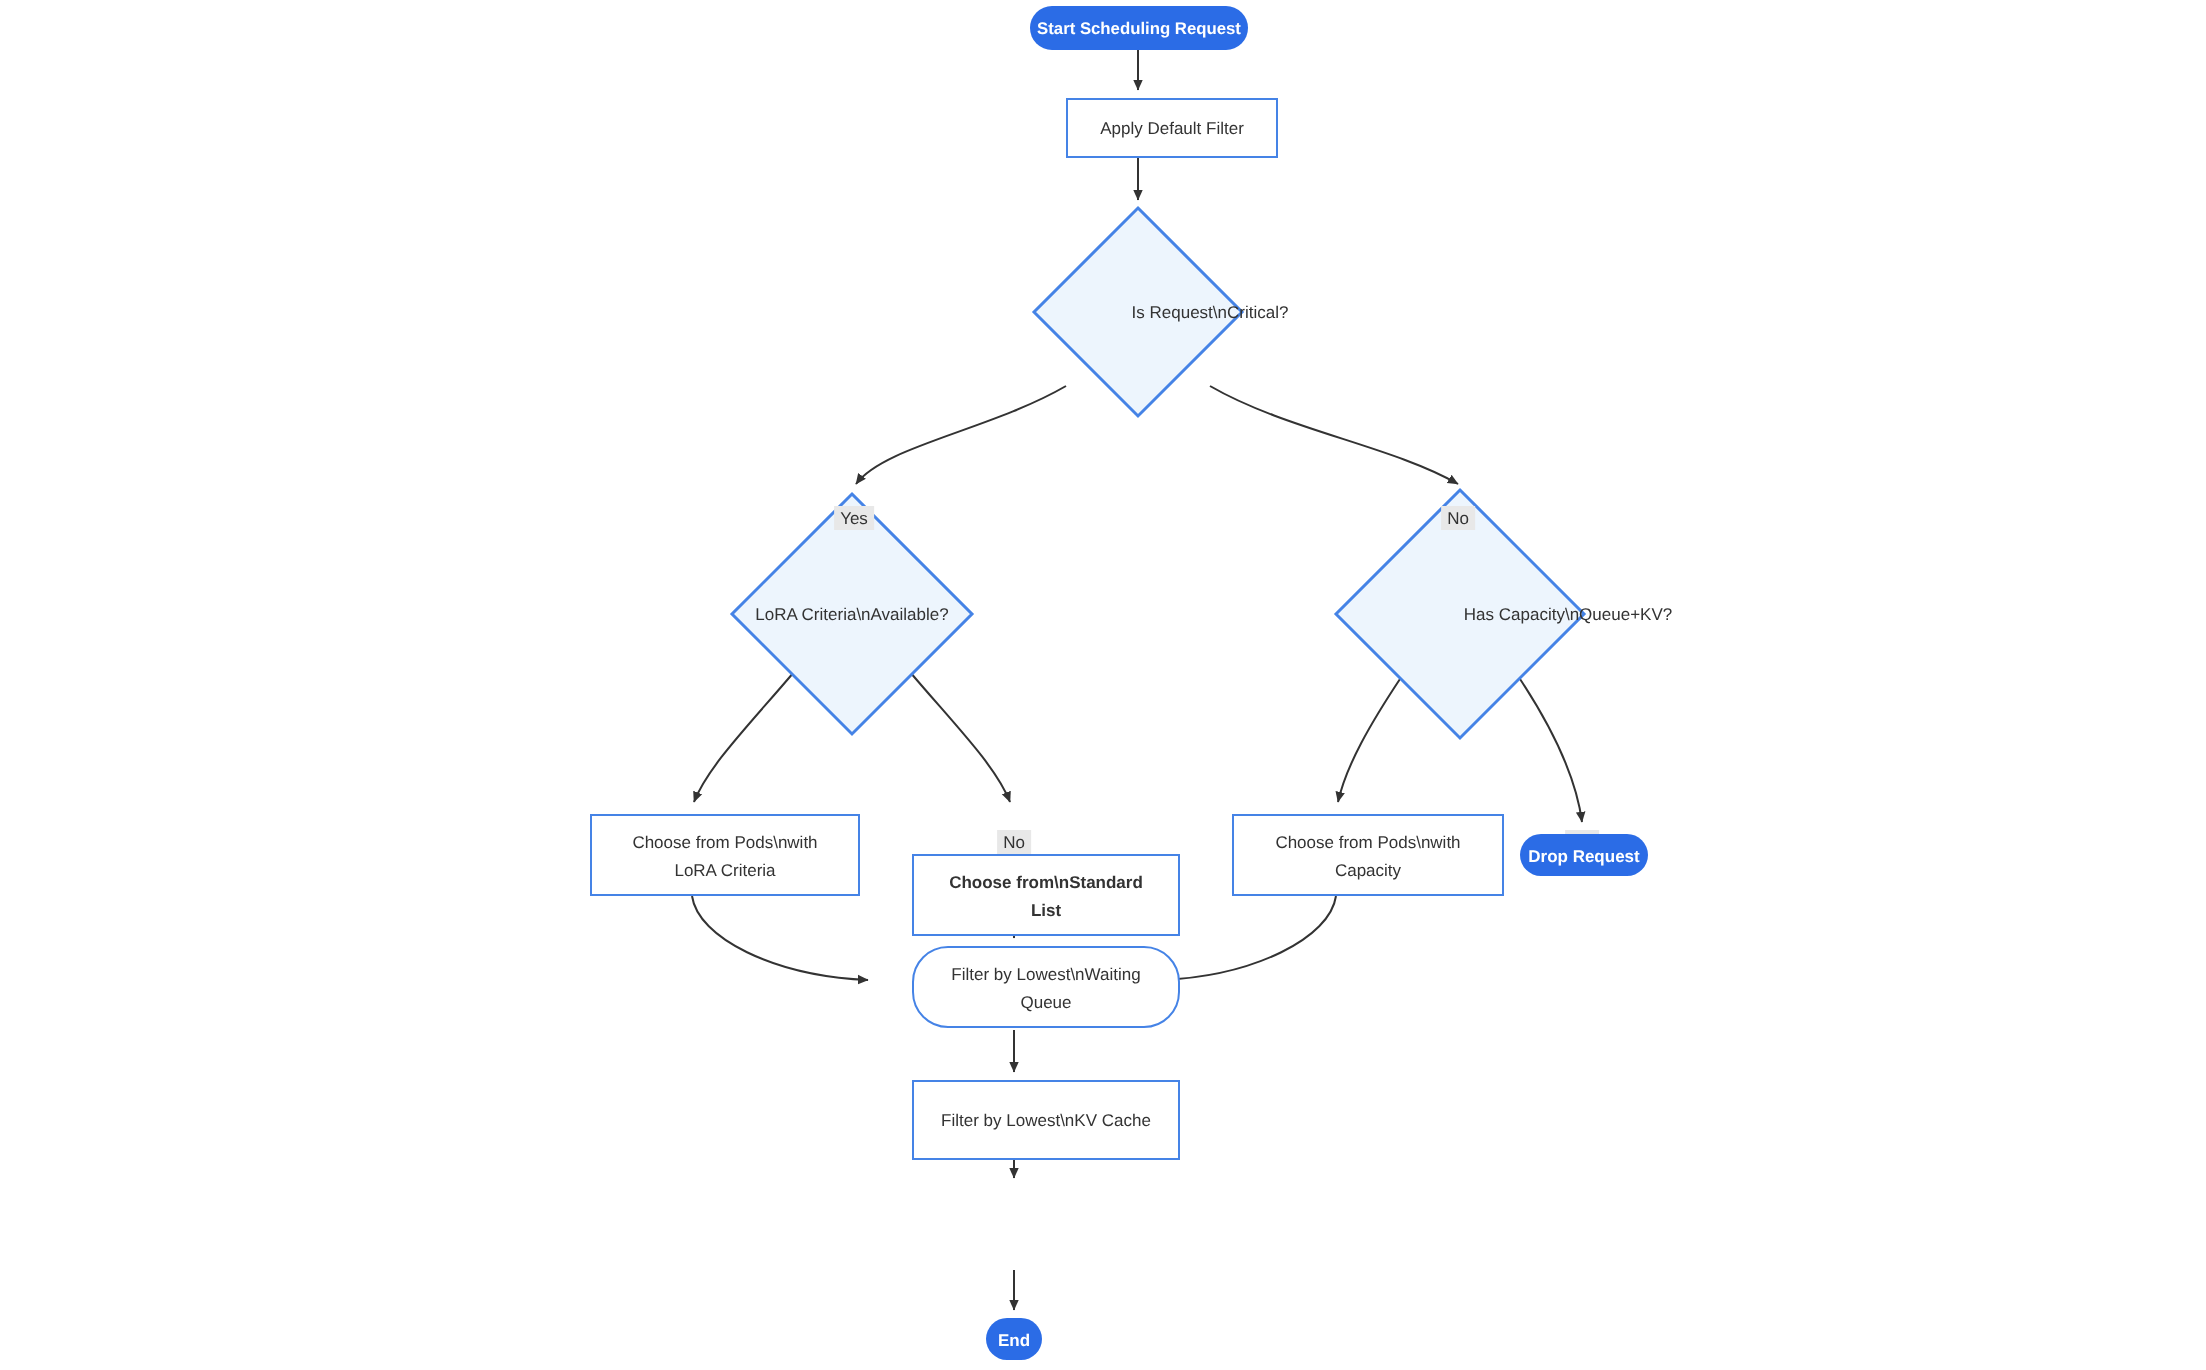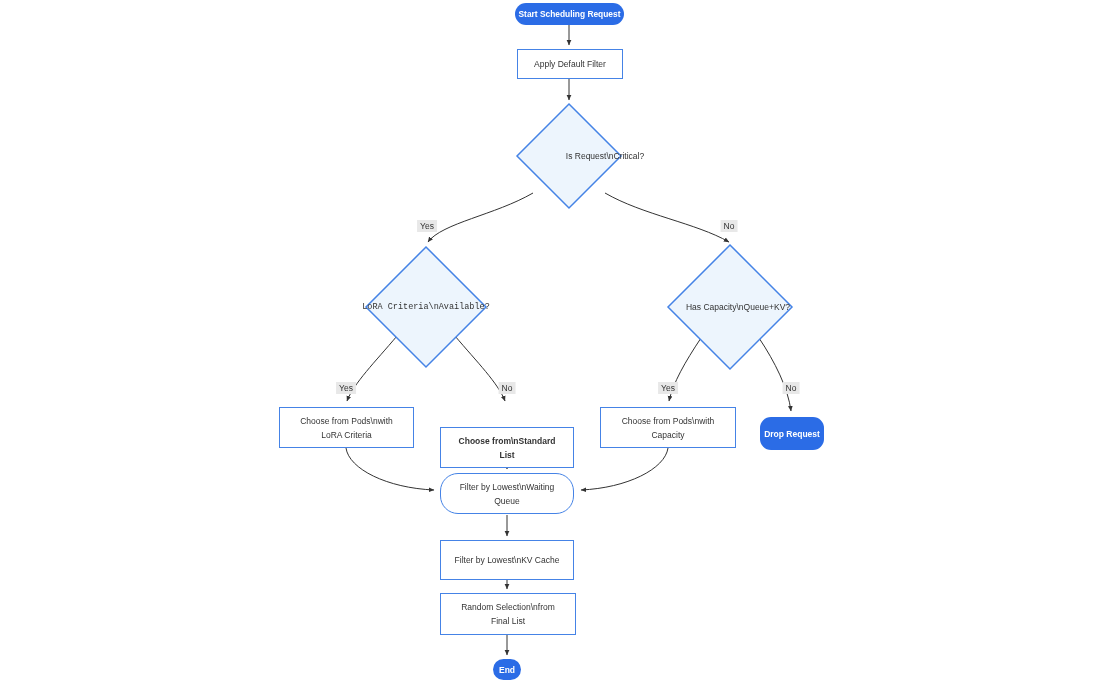--- a/index.html
+++ b/index.html
@@ -17,45 +17,45 @@
     font-family:"Liberation Sans",sans-serif;color:var(--text-color);
     overflow:hidden;
   }
   svg.edge-layer{position:absolute;left:0;top:0;width:1103px;height:685px;}
   .edge{stroke:var(--edge-color);stroke-width:1;fill:none;}
   .diamond-shape{fill:var(--diamond-fill);stroke:var(--node-border);stroke-width:1.5;}
 
   .node{position:absolute;box-sizing:border-box;display:flex;flex-direction:column;
         align-items:center;justify-content:center;text-align:center;
         font-size:8.5px;line-height:14px;}
-  .rect{background:var(--rect-fill);border:1.5px solid var(--node-border);}
+  .rect{background:var(--rect-fill);border:1.5px solid var(--node-border);margin-left:16px;}
   .pill{background:var(--accent-fill);color:#ffffff;font-weight:700;border:none;
         white-space:nowrap;}
   .nl{display:block;white-space:nowrap;}
 
   .n-start{left:515px;top:3px;width:109px;height:22px;border-radius:11px;font-size:8.4px;}
   .n-apply{left:517px;top:49px;width:106px;height:30px;}
   .n-lorapods{left:279px;top:407px;width:135px;height:41px;}
   .n-standardpods{left:440px;top:427px;width:134px;height:41px;font-weight:bold;}
   .n-capacitypods{left:600px;top:407px;width:136px;height:41px;}
-  .n-drop{left:760px;top:417px;width:64px;height:33px;border-radius:11px;}
+  .n-drop{left:760px;top:417px;width:64px;height:21px;border-radius:11px;}
   .n-filterqueue{left:440px;top:473px;width:134px;height:41px;border-radius:18px;}
   .n-filterkv{left:440px;top:540px;width:134px;height:40px;}
   .n-random{left:440px;top:593px;width:136px;height:42px;}
   .n-end{left:493px;top:659px;width:28px;height:21px;border-radius:10.5px;}
 
   .diamond-label{position:absolute;transform:translate(-50%,-50%);
         white-space:nowrap;font-size:8.5px;text-align:center;}
   .dl-critical{left:569px;top:156px;margin-left:36px;}
-  .dl-lora{left:426px;top:307px;font-family:Liberation Mono, monospace;}
-  .dl-capacity{left:726px;top:307px;padding-left:24px;}
+  .dl-lora{left:426px;top:307px;}
+  .dl-capacity{left:772px;top:307px;padding-left:24px;}
 
   .edge-label{position:absolute;transform:translate(-50%,-50%);
         background:var(--edge-label-bg);padding:1px 3px;font-size:8.5px;
-        white-space:nowrap;}
+        white-space:nowrap;margin-top:33px;}
   .el-crit-yes{left:427px;top:226px;}
   .el-crit-no{left:729px;top:226px;}
   .el-lora-yes{left:346px;top:388px;}
   .el-lora-no{left:507px;top:388px;}
   .el-cap-yes{left:668px;top:388px;}
   .el-cap-no{left:791px;top:388px;}
 </style>
 </head>
 <body>
 
@@ -128,22 +128,18 @@
 
   <div class="node rect n-filterqueue">
     <span class="nl">Filter by Lowest\nWaiting</span>
     <span class="nl">Queue</span>
   </div>
 
   <div class="node rect n-filterkv">
     <span class="nl">Filter by Lowest\nKV Cache</span>
   </div>
 
-  <div class="node rect n-random">
-    <span class="nl">Random Selection\nfrom</span>
-    <span class="nl">Final List</span>
-  </div>
 
   <div class="node pill n-end">
     <span class="nl">End</span>
   </div>
 
 </div>
 
 </body></html>

